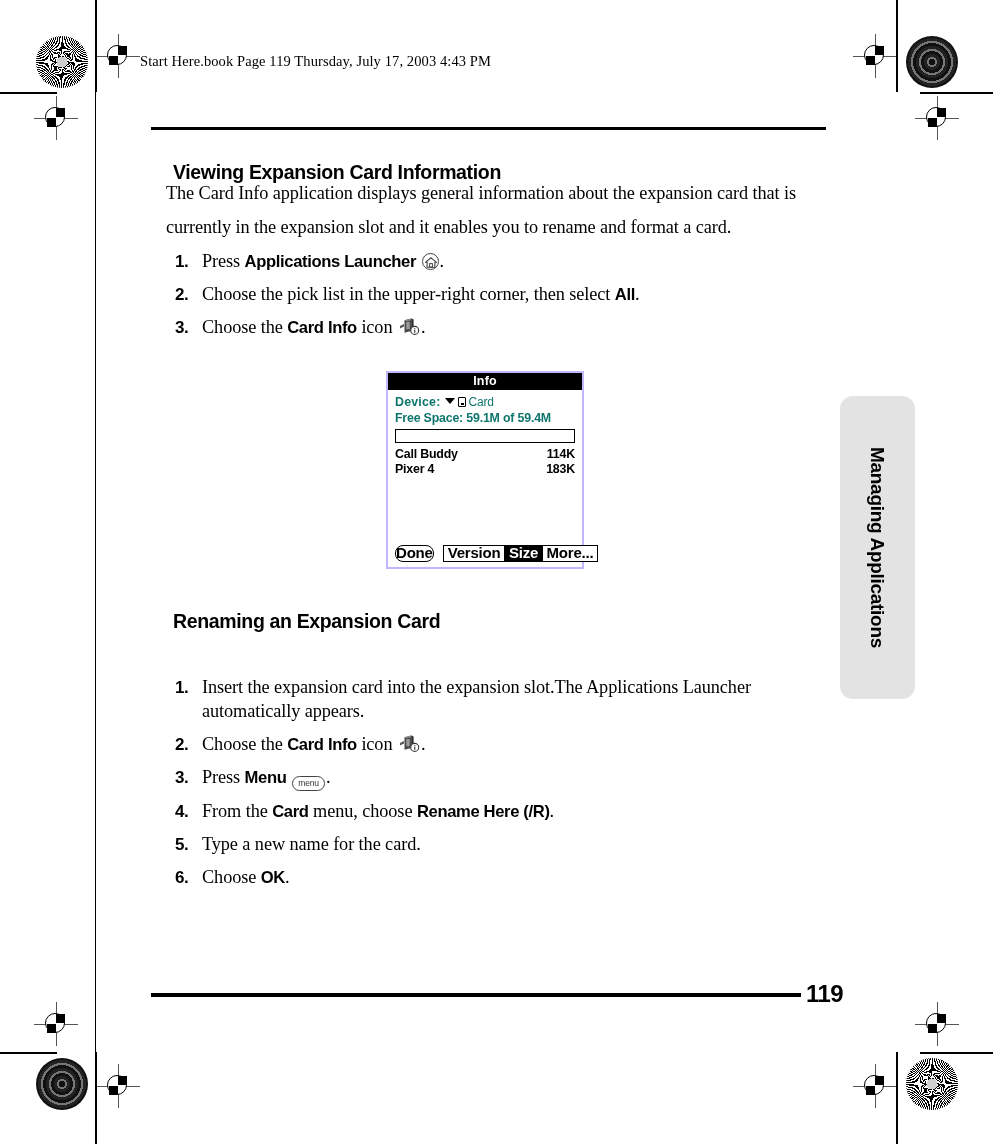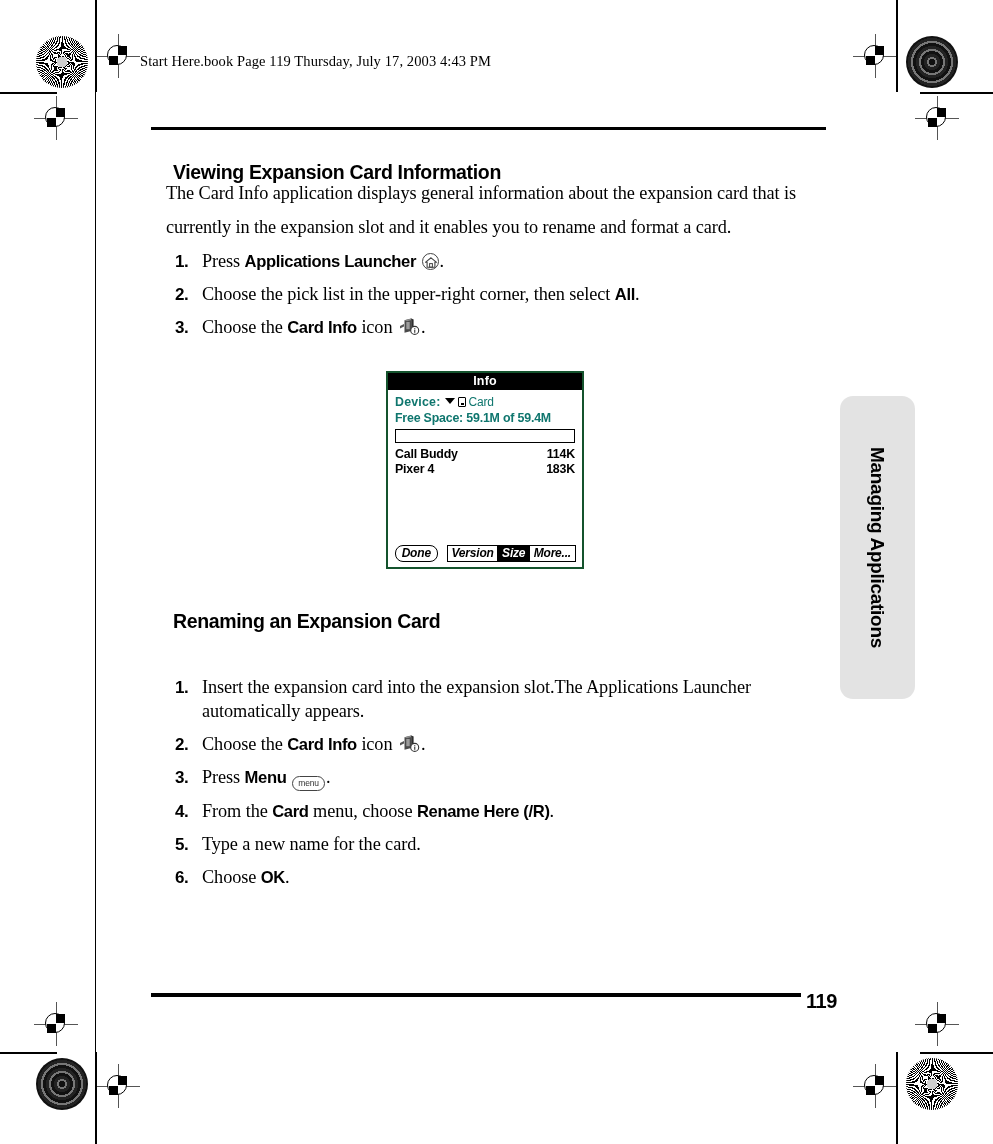--- a/index.html
+++ b/index.html
@@ -188,21 +188,21 @@
     width: 22px; height: 19px;
     position: relative;
   }
 
   
   .pda {
     position: absolute;
     left: 386px; top: 371px;
     width: 198px; height: 198px;
     background: #fff;
-    border: 2px solid #14532d;
+    border: 2px solid #c4b5fd;
     box-sizing: border-box;
     font-family: "Liberation Sans", sans-serif;
   }
   .pda-title {
     height: 17px;
     background: #000;
     color: #fff;
     font-weight: bold;
     font-size: 12.5px;
     line-height: 17px;
@@ -272,26 +272,25 @@
 
   .pda-buttons {
     position: absolute;
     left: 7px; right: 6px;
     bottom: 5px;
     display: flex;
     align-items: center;
   }
   .pb {
     font-weight: bold;
-    font-size: 12px;
+    font-size: 15px;
     line-height: 15px;
     letter-spacing: -0.2px;
     text-align: center;
     box-sizing: border-box;
-    font-style: italic;
   }
   .pb-done {
     border: 1.6px solid #000;
     border-radius: 8px;
     width: 55px;
     height: 17px;
     line-height: 14px;
   }
   .pb-group {
     display: flex;
@@ -339,23 +338,22 @@
     position: absolute;
     left: 151px; top: 993px;
     width: 650px; height: 3.5px;
     background: #000;
   }
   .folio {
     position: absolute;
     left: 806px; top: 980px;
     font-family: "Liberation Sans", sans-serif;
     font-weight: bold;
-    font-size: 20px;
+    font-size: 24px;
     letter-spacing: -0.5px;
-    margin-top: 10px;
   }
 </style>
 </head>
 <body>
 
 <div>
 
   <div class="starburst" style="left:36px;  top:36px;"></div>
   <div class="reg" style="left:96px;  top:34px;">
     <div class="hline"></div>

